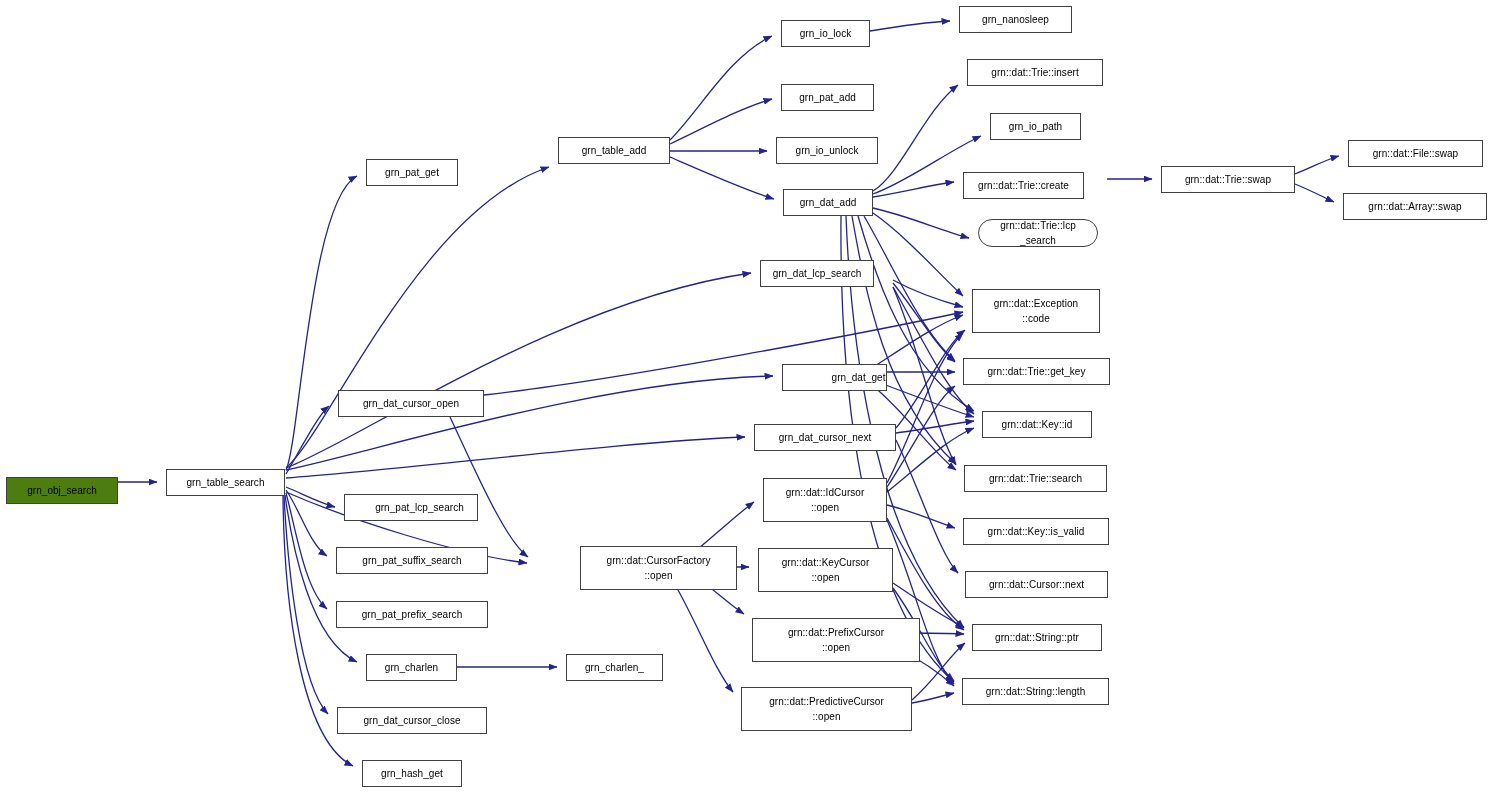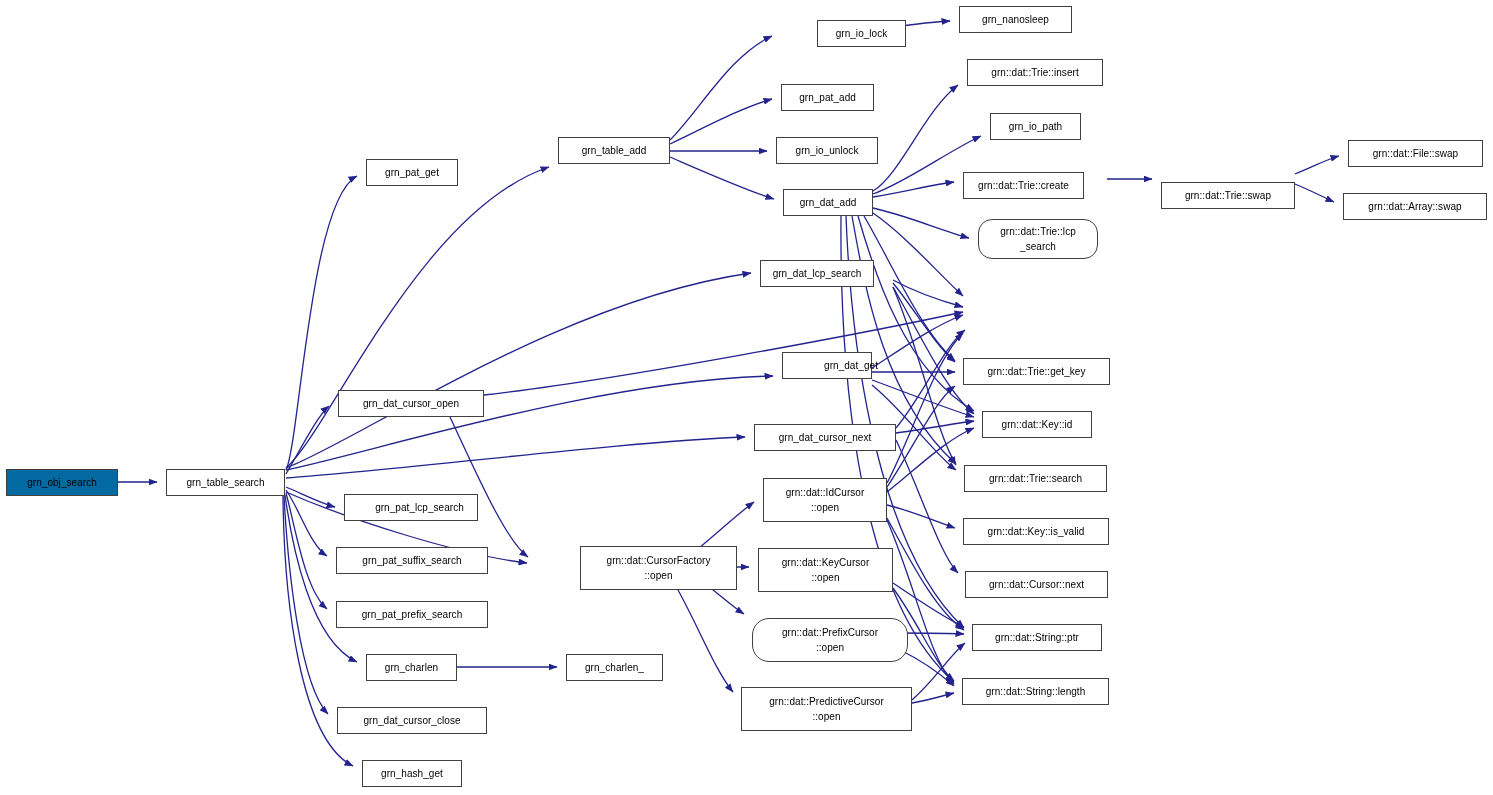--- a/index.html
+++ b/index.html
@@ -41,21 +41,22 @@
     align-items: center;
     justify-content: center;
     text-align: center;
     font-size: 10px;
     line-height: 15px;
     letter-spacing: 0.05px;
     white-space: pre-line;
     cursor: pointer;
   }
   .node.highlight {
-    background: #0369a1;
+    background: #4d7c0f;
+    margin-top: 8px;
   }
 </style>
 </head>
 <body>
 
 <div id="canvas">
   <svg id="edge-layer" viewBox="0 0 1493 795" xmlns="http://www.w3.org/2000/svg">
     <defs>
       <marker id="arrowhead" markerWidth="9" markerHeight="7" refX="8.5" refY="3.5" orient="auto" markerUnits="userSpaceOnUse">
         <polygon points="0 0, 9 3.5, 0 7" fill="#23238e"></polygon>
@@ -124,52 +125,54 @@
         <path d="M912,700 C935,680 950,655 965,643" fill="none" stroke="#23238e" stroke-width="1.3" marker-end="url(#arrowhead)"></path>
         <path d="M912,703 C930,700 945,695 954,693" fill="none" stroke="#23238e" stroke-width="1.3" marker-end="url(#arrowhead)"></path>
         <path d="M457,667 L557,667" fill="none" stroke="#23238e" stroke-width="1.3" marker-end="url(#arrowhead)"></path>
       </g>
   </svg>
   <div id="node-layer">
       <div class="node highlight" style="left: 6px; top: 469px; width: 112px; height: 27px;">grn_obj_search</div>
       <div class="node" style="left: 166px; top: 469px; width: 119px; height: 27px;">grn_table_search</div>
       <div class="node" style="left: 366px; top: 159px; width: 92px; height: 27px;">grn_pat_get</div>
       <div class="node" style="left: 558px; top: 137px; width: 112px; height: 27px;">grn_table_add</div>
-      <div class="node" style="left: 781px; top: 20px; width: 89px; height: 27px; margin-left: 36px;">grn_io_lock</div>
+      <div class="node" style="left: 781px; top: 20px; width: 89px; height: 27px;">grn_io_lock</div>
       <div class="node" style="left: 959px; top: 6px; width: 113px; height: 27px;">grn_nanosleep</div>
       <div class="node" style="left: 781px; top: 84px; width: 93px; height: 27px;">grn_pat_add</div>
       <div class="node" style="left: 776px; top: 137px; width: 102px; height: 27px;">grn_io_unlock</div>
       <div class="node" style="left: 783px; top: 189px; width: 90px; height: 27px;">grn_dat_add</div>
       <div class="node" style="left: 967px; top: 59px; width: 136px; height: 27px;">grn::dat::Trie::insert</div>
       <div class="node" style="left: 990px; top: 113px; width: 91px; height: 27px;">grn_io_path</div>
       <div class="node" style="left: 963px; top: 172px; width: 121px; height: 27px;">grn::dat::Trie::create</div>
-      <div class="node" style="left: 1161px; top: 166px; width: 134px; height: 27px; margin-top: 16px;">grn::dat::Trie::swap</div>
+      <div class="node" style="left: 1161px; top: 166px; width: 134px; height: 27px;">grn::dat::Trie::swap</div>
       <div class="node" style="left: 1348px; top: 140px; width: 135px; height: 27px;">grn::dat::File::swap</div>
       <div class="node" style="left: 1343px; top: 193px; width: 144px; height: 27px;">grn::dat::Array::swap</div>
-      <div class="node" style="left: 978px; top: 219px; width: 120px; height: 40px; border-radius: 14px;">grn::dat::Trie::lcp
+      <div class="node" style="left: 978px; top: 219px; width: 120px; height: 28px; border-radius: 14px;">grn::dat::Trie::lcp
 _search</div>
       <div class="node" style="left: 760px; top: 260px; width: 114px; height: 27px;">grn_dat_lcp_search</div>
+      <div class="node" style="left: 972px; top: 289px; width: 128px; height: 44px;">grn::dat::Exception
+::code</div>
       <div class="node" style="left: 963px; top: 358px; width: 147px; height: 27px;">grn::dat::Trie::get_key</div>
-      <div class="node" style="left: 782px; top: 352px; width: 90px; height: 27px; padding-left: 48px;">grn_dat_get</div>
+      <div class="node" style="left: 782px; top: 364px; width: 105px; height: 27px; padding-left: 48px;">grn_dat_get</div>
       <div class="node" style="left: 982px; top: 411px; width: 110px; height: 27px;">grn::dat::Key::id</div>
       <div class="node" style="left: 338px; top: 390px; width: 146px; height: 27px;">grn_dat_cursor_open</div>
       <div class="node" style="left: 754px; top: 424px; width: 142px; height: 27px;">grn_dat_cursor_next</div>
       <div class="node" style="left: 964px; top: 465px; width: 143px; height: 27px;">grn::dat::Trie::search</div>
       <div class="node" style="left: 763px; top: 478px; width: 124px; height: 44px;">grn::dat::IdCursor
 ::open</div>
       <div class="node" style="left: 344px; top: 494px; width: 134px; height: 27px; padding-left: 17px;">grn_pat_lcp_search</div>
       <div class="node" style="left: 963px; top: 518px; width: 146px; height: 27px;">grn::dat::Key::is_valid</div>
       <div class="node" style="left: 536px; top: 546px; width: 157px; height: 44px; margin-left: 44px;">grn::dat::CursorFactory
 ::open</div>
       <div class="node" style="left: 758px; top: 548px; width: 135px; height: 44px;">grn::dat::KeyCursor
 ::open</div>
       <div class="node" style="left: 336px; top: 547px; width: 152px; height: 27px;">grn_pat_suffix_search</div>
       <div class="node" style="left: 965px; top: 571px; width: 143px; height: 27px;">grn::dat::Cursor::next</div>
       <div class="node" style="left: 336px; top: 601px; width: 152px; height: 27px;">grn_pat_prefix_search</div>
-      <div class="node" style="left: 752px; top: 618px; width: 156px; height: 44px; border-radius: 17px;">grn::dat::PrefixCursor
+      <div class="node" style="left: 752px; top: 618px; width: 168px; height: 44px;">grn::dat::PrefixCursor
 ::open</div>
       <div class="node" style="left: 972px; top: 624px; width: 130px; height: 27px;">grn::dat::String::ptr</div>
       <div class="node" style="left: 366px; top: 654px; width: 91px; height: 27px;">grn_charlen</div>
       <div class="node" style="left: 566px; top: 654px; width: 97px; height: 27px;">grn_charlen_</div>
       <div class="node" style="left: 741px; top: 687px; width: 171px; height: 44px;">grn::dat::PredictiveCursor
 ::open</div>
       <div class="node" style="left: 962px; top: 678px; width: 147px; height: 27px;">grn::dat::String::length</div>
       <div class="node" style="left: 337px; top: 707px; width: 150px; height: 27px;">grn_dat_cursor_close</div>
       <div class="node" style="left: 362px; top: 760px; width: 100px; height: 27px;">grn_hash_get</div>
     </div>

